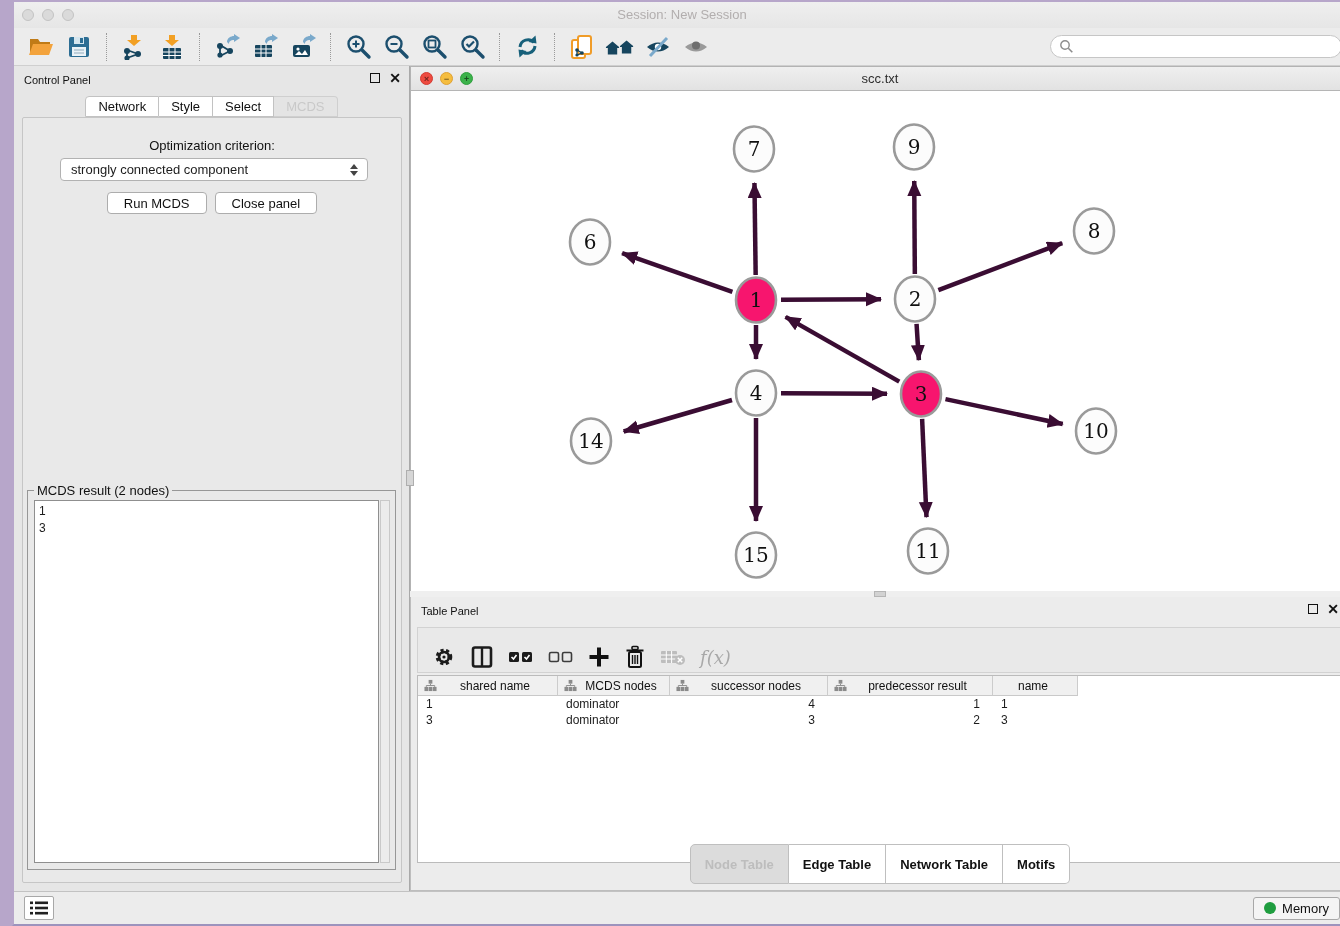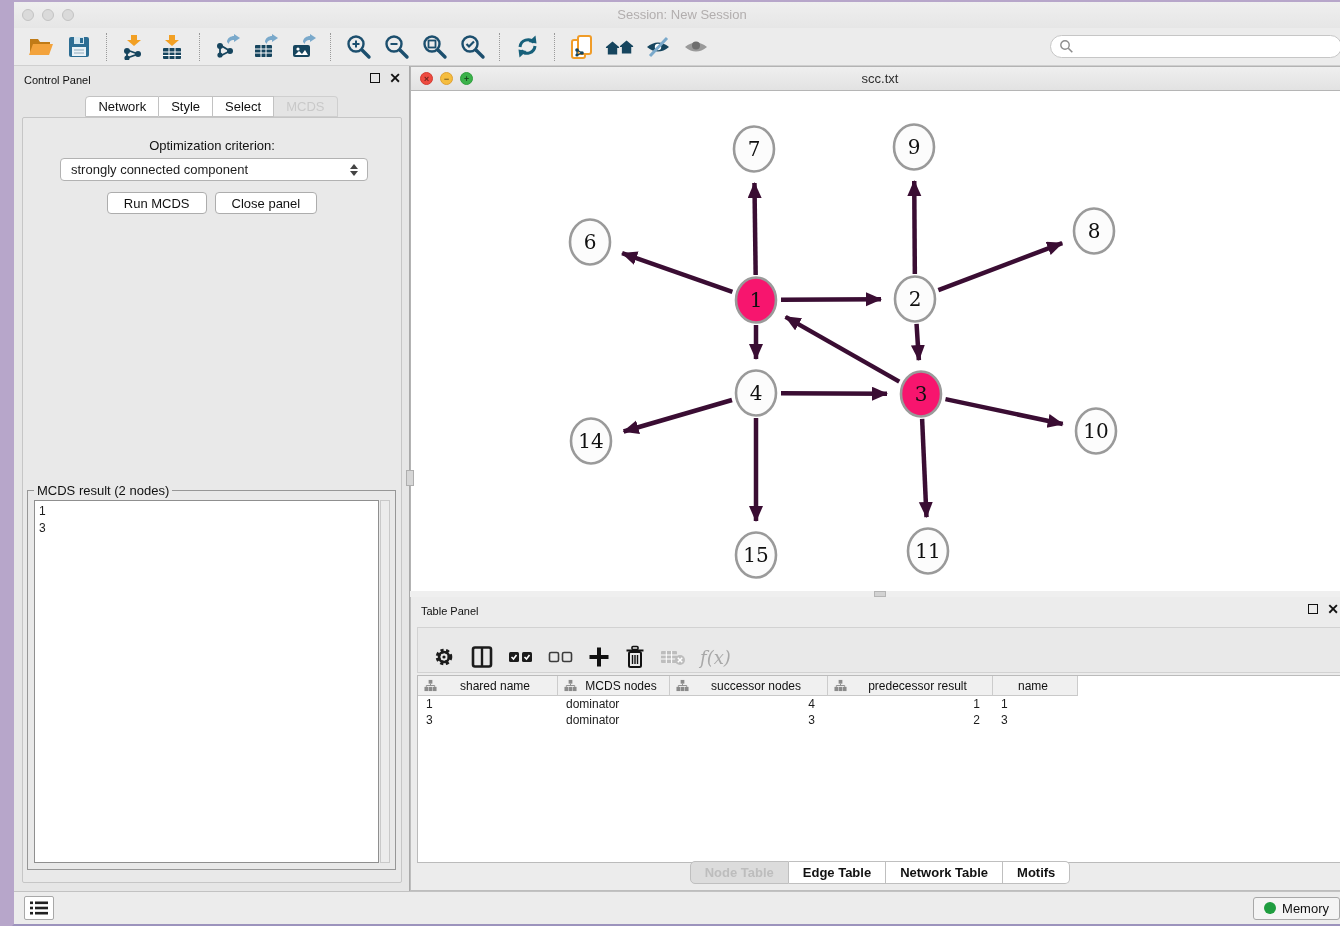--- a/index.html
+++ b/index.html
@@ -73,21 +73,21 @@
   .tp-icon { display:flex; align-items:center; justify-content:center; height:30px; }
   .fx { font-family:"DejaVu Serif",serif; font-style:italic; font-size:18px; color:#a8a8a8; }
   .tp-tablearea { margin:2px 6px 0 6px; background:#fff; border:1px solid #bbb; height:188px; position:relative; overflow:hidden; flex:0 0 auto; }
   .thead { display:flex; height:20px; }
   .th { background:#f0f0f0; border-right:1px solid #ccc; border-bottom:1px solid #c9c9c9; display:flex; align-items:center; font-size:12px; color:#111; position:relative; }
   .th .thlabel { flex:1; text-align:center; padding-right:4px; }
   .th .treeico { margin-left:6px; }
   .trow { display:flex; height:16px; font-size:12px; }
   .td { overflow:hidden; white-space:nowrap; }
   .tp-tabs { position:absolute; left:0; right:0; bottom:6px; display:flex; justify-content:center; }
-  .tp-tab { height:23px; display:flex; align-items:center; padding:2px 14px; background:#fff; border:1px solid #bfbfbf; border-left:none; font-size:13px; font-weight:bold; color:#111; }
+  .tp-tab { height:40px; display:flex; align-items:center; padding:2px 14px; background:#fff; border:1px solid #bfbfbf; border-left:none; font-size:13px; font-weight:bold; color:#111; }
   .tp-tab:first-child { border-left:1px solid #bfbfbf; border-radius:5px 0 0 5px; }
   .tp-tab:last-child { border-radius:0 5px 5px 0; }
   .tp-tab.sel { background:#dcdcdc; color:#bdbdbd; }
   .tp-head-icons { position:absolute; right:10px; top:7px; display:flex; gap:9px; align-items:center; }
 
   
   .statusbar { height:33px; background:#ececec; border-top:1px solid #c2c2c2; display:flex; align-items:center; padding:0 10px; flex:0 0 auto; }
   .list-btn { width:30px; height:24px; background:#fff; border:1px solid #a8a8a8; border-radius:2px; display:flex; align-items:center; justify-content:center; }
   .memory-btn { margin-left:auto; height:23px; background:#f4f4f4; border:1px solid #a8a8a8; border-radius:3px; display:flex; align-items:center; gap:6px; padding:0 10px; font-size:13px; color:#111; }
   .memory-dot { width:12px; height:12px; border-radius:50%; }

